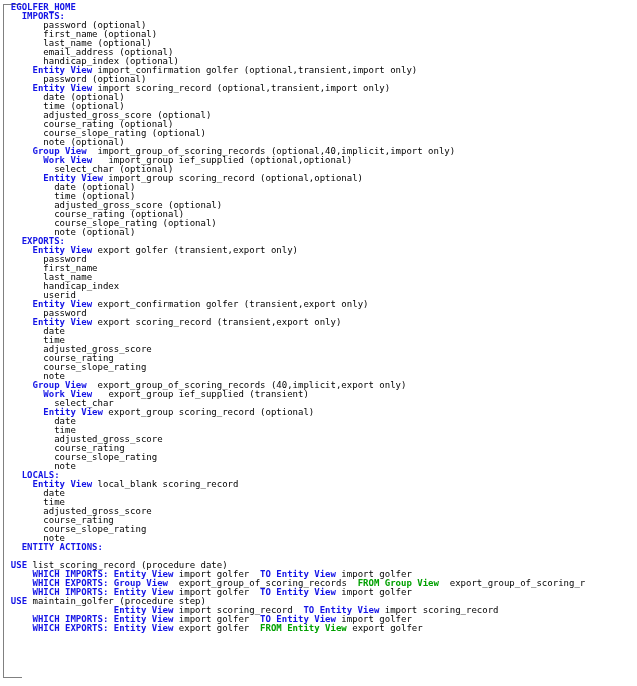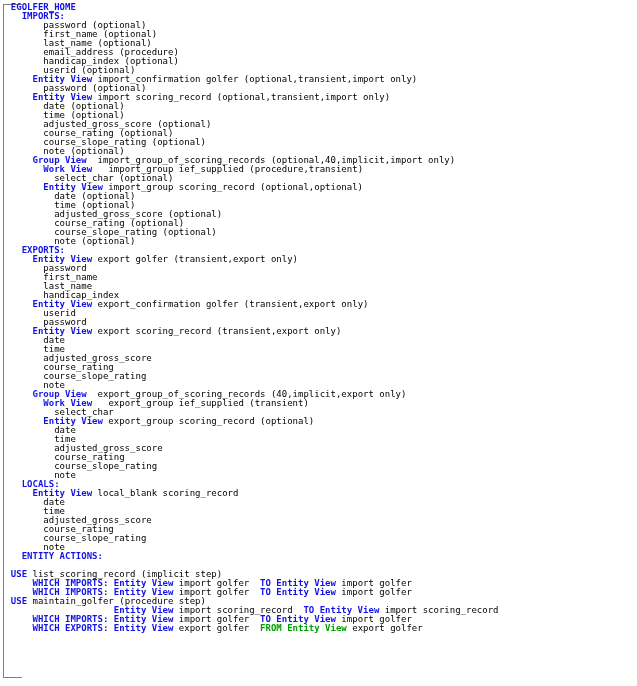--- a/index.html
+++ b/index.html
@@ -81,50 +81,49 @@
     <span class="stub-top" style="border-top-color: rgb(128, 128, 128);"></span>
     <span class="stub-bottom" style="border-top-color: rgb(128, 128, 128);"></span>
   </div>
 
   <div id="listing">
       <div class="ln"><span class="kw">  EGOLFER_HOME</span></div>
       <div class="ln"><span class="kw">    IMPORTS:</span></div>
       <div class="ln"><span class="pln">        password (optional)</span></div>
       <div class="ln"><span class="pln">        first_name (optional)</span></div>
       <div class="ln"><span class="pln">        last_name (optional)</span></div>
-      <div class="ln"><span class="pln">        email_address (procedure)</span></div>
+      <div class="ln"><span class="pln">        email_address (optional)</span></div>
       <div class="ln"><span class="pln">        handicap_index (optional)</span></div>
-      <div class="ln"><span class="pln">        userid (optional)</span></div>
       <div class="ln"><span class="kw">      Entity View</span><span class="pln"> import_confirmation golfer (optional,transient,import only)</span></div>
       <div class="ln"><span class="pln">        password (optional)</span></div>
       <div class="ln"><span class="kw">      Entity View</span><span class="pln"> import scoring_record (optional,transient,import only)</span></div>
       <div class="ln"><span class="pln">        date (optional)</span></div>
       <div class="ln"><span class="pln">        time (optional)</span></div>
       <div class="ln"><span class="pln">        adjusted_gross_score (optional)</span></div>
       <div class="ln"><span class="pln">        course_rating (optional)</span></div>
       <div class="ln"><span class="pln">        course_slope_rating (optional)</span></div>
       <div class="ln"><span class="pln">        note (optional)</span></div>
       <div class="ln"><span class="kw">      Group View</span><span class="pln">  import_group_of_scoring_records (optional,40,implicit,import only)</span></div>
-      <div class="ln"><span class="kw">        Work View</span><span class="pln">   import_group ief_supplied (procedure,transient)</span></div>
+      <div class="ln"><span class="kw">        Work View</span><span class="pln">   import_group ief_supplied (optional,optional)</span></div>
       <div class="ln"><span class="pln">          select_char (optional)</span></div>
       <div class="ln"><span class="kw">        Entity View</span><span class="pln"> import_group scoring_record (optional,optional)</span></div>
       <div class="ln"><span class="pln">          date (optional)</span></div>
       <div class="ln"><span class="pln">          time (optional)</span></div>
       <div class="ln"><span class="pln">          adjusted_gross_score (optional)</span></div>
       <div class="ln"><span class="pln">          course_rating (optional)</span></div>
       <div class="ln"><span class="pln">          course_slope_rating (optional)</span></div>
       <div class="ln"><span class="pln">          note (optional)</span></div>
       <div class="ln"><span class="kw">    EXPORTS:</span></div>
       <div class="ln"><span class="kw">      Entity View</span><span class="pln"> export golfer (transient,export only)</span></div>
       <div class="ln"><span class="pln">        password</span></div>
       <div class="ln"><span class="pln">        first_name</span></div>
       <div class="ln"><span class="pln">        last_name</span></div>
       <div class="ln"><span class="pln">        handicap_index</span></div>
+      <div class="ln"><span class="pln">        userid</span></div>
       <div class="ln"><span class="kw">      Entity View</span><span class="pln"> export_confirmation golfer (transient,export only)</span></div>
-      <div class="ln"><span class="pln">        userid</span></div>
       <div class="ln"><span class="pln">        password</span></div>
       <div class="ln"><span class="kw">      Entity View</span><span class="pln"> export scoring_record (transient,export only)</span></div>
       <div class="ln"><span class="pln">        date</span></div>
       <div class="ln"><span class="pln">        time</span></div>
       <div class="ln"><span class="pln">        adjusted_gross_score</span></div>
       <div class="ln"><span class="pln">        course_rating</span></div>
       <div class="ln"><span class="pln">        course_slope_rating</span></div>
       <div class="ln"><span class="pln">        note</span></div>
       <div class="ln"><span class="kw">      Group View</span><span class="pln">  export_group_of_scoring_records (40,implicit,export only)</span></div>
       <div class="ln"><span class="kw">        Work View</span><span class="pln">   export_group ief_supplied (transient)</span></div>
@@ -139,22 +138,23 @@
       <div class="ln"><span class="kw">    LOCALS:</span></div>
       <div class="ln"><span class="kw">      Entity View</span><span class="pln"> local_blank scoring_record</span></div>
       <div class="ln"><span class="pln">        date</span></div>
       <div class="ln"><span class="pln">        time</span></div>
       <div class="ln"><span class="pln">        adjusted_gross_score</span></div>
       <div class="ln"><span class="pln">        course_rating</span></div>
       <div class="ln"><span class="pln">        course_slope_rating</span></div>
       <div class="ln"><span class="pln">        note</span></div>
       <div class="ln"><span class="kw">    ENTITY ACTIONS:</span></div>
       <div class="ln">&nbsp;</div>
-      <div class="ln"><span class="kw">  USE</span><span class="pln"> list_scoring_record (implicit step)</span></div>
+      <div class="ln"><span class="kw">  USE</span><span class="pln"> list_scoring_record (procedure date)</span></div>
       <div class="ln"><span class="kw">      WHICH IMPORTS: Entity View</span><span class="pln"> import golfer  </span><span class="kw">TO Entity View</span><span class="pln"> import golfer</span></div>
+      <div class="ln"><span class="kw">      WHICH EXPORTS: Group View</span><span class="pln">  export_group_of_scoring_records  </span><span class="grn">FROM Group View</span><span class="pln">  export_group_of_scoring_r</span></div>
       <div class="ln"><span class="kw">      WHICH IMPORTS: Entity View</span><span class="pln"> import golfer  </span><span class="kw">TO Entity View</span><span class="pln"> import golfer</span></div>
       <div class="ln"><span class="kw">  USE</span><span class="pln"> maintain_golfer (procedure step)</span></div>
       <div class="ln"><span class="kw">                     Entity View</span><span class="pln"> import scoring_record  </span><span class="kw">TO Entity View</span><span class="pln"> import scoring_record</span></div>
       <div class="ln"><span class="kw">      WHICH IMPORTS: Entity View</span><span class="pln"> import golfer  </span><span class="kw">TO Entity View</span><span class="pln"> import golfer</span></div>
       <div class="ln"><span class="kw">      WHICH EXPORTS: Entity View</span><span class="pln"> export golfer  </span><span class="grn">FROM Entity View</span><span class="pln"> export golfer</span></div>
     </div>
 
 </div>
 
 </body></html>

